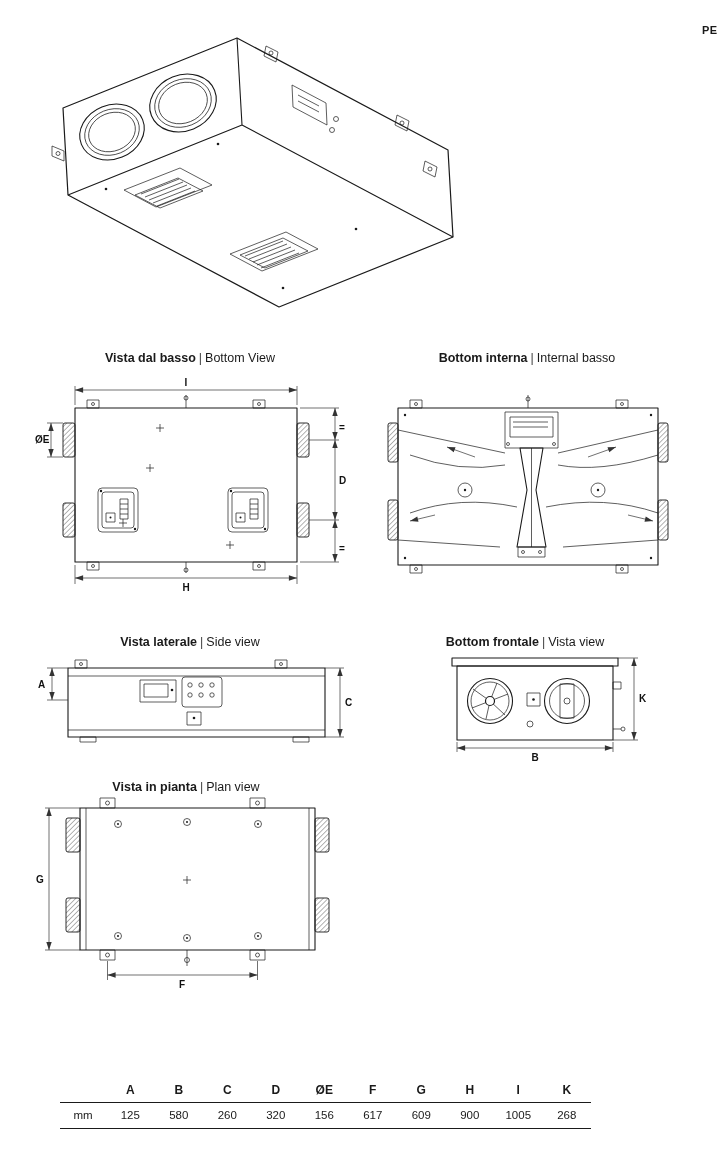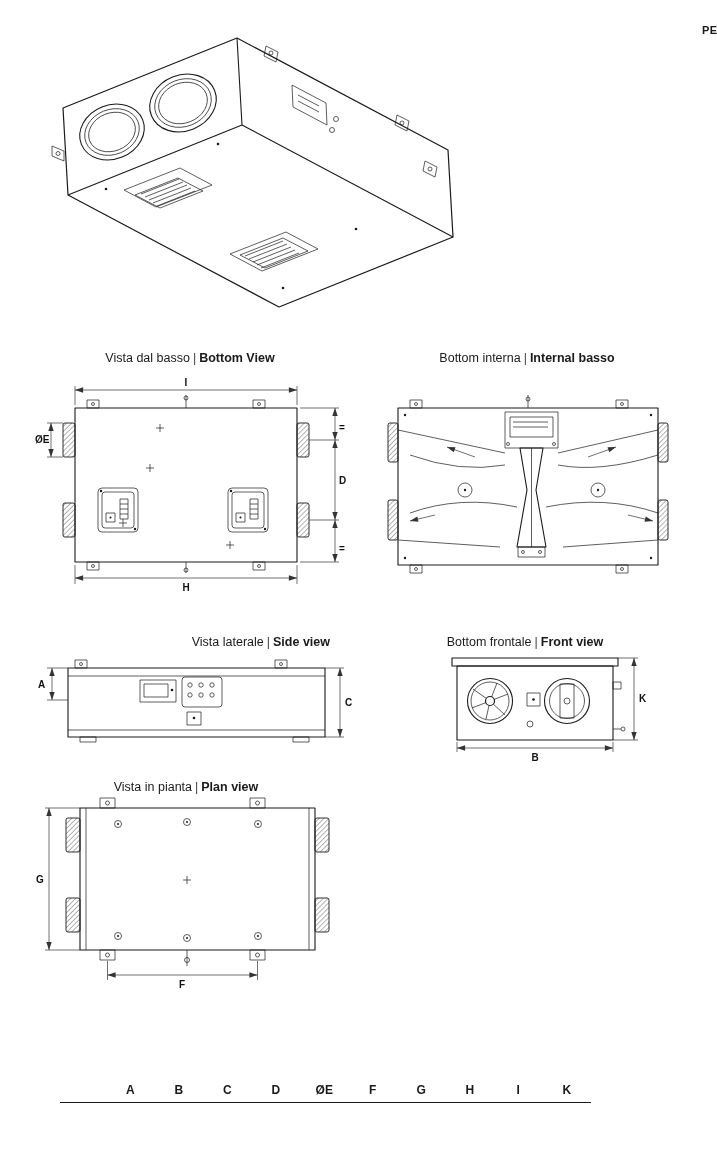--- a/index.html
+++ b/index.html
@@ -3,23 +3,23 @@
 <meta charset="utf-8">
 <style>
   * { margin:0; padding:0; box-sizing:border-box; }
   html,body { background:#fff; }
   body { font-family:"Liberation Sans", sans-serif; color:#1a1a1a; }
   .page { position:relative; width:717px; height:1155px; background:#fff; overflow:hidden;border-radius:22px; }
   .abs { position:absolute; }
   svg.abs { overflow:visible; }
   .corner-label { position:absolute; font-size:11px; font-weight:700; letter-spacing:.3px; }
   .view-title { position:absolute; text-align:center; font-size:12.5px; white-space:nowrap; }
-  .t-it { font-weight:400; }
+  .t-it { font-weight:700; }
   .t-sep { font-weight:400; color:#444; margin:0 3px; }
-  .t-en { font-weight:700; }
+  .t-en { font-weight:400; }
   
   .ln  { fill:none; stroke:#1a1a1a; stroke-width:1.1; stroke-linejoin:round; }
   .lnf { fill:#fff;  stroke:#1a1a1a; stroke-width:1.2; stroke-linejoin:round; }
   .ln2 { fill:none; stroke:#1a1a1a; stroke-width:.7; stroke-linejoin:round; }
   .dim { fill:none; stroke:#333; stroke-width:.7; }
   .dlabel { font:600 10px "Liberation Sans", sans-serif; fill:#111; }
   .spig { fill:url(#hatch); stroke:#1a1a1a; stroke-width:.9; }
   .scr { fill:#1a1a1a; stroke:none; }
   
   .table-wrap { position:absolute; left:60px; top:1080px; width:531px; }
@@ -97,25 +97,25 @@
       <circle class="scr" cx="178" cy="122" r="1.3"></circle>
     </g>
   </svg>
 
   <div class="view-title" style="left:60px; top:351px; width:260px;">
     <span class="t-it">Vista dal basso</span><span class="t-sep">|</span><span class="t-en">Bottom View</span>
   </div>
   <div class="view-title" style="left:397px; top:351px; width:260px;">
     <span class="t-it">Bottom interna</span><span class="t-sep">|</span><span class="t-en">Internal basso</span>
   </div>
-  <div class="view-title" style="left:70px; top:635px; width:260px;text-align:right;">
+  <div class="view-title" style="left:60px; top:635px; width:260px;">
     <span class="t-it">Vista laterale</span><span class="t-sep">|</span><span class="t-en">Side view</span>
   </div>
   <div class="view-title" style="left:395px; top:635px; width:260px;">
-    <span class="t-it">Bottom frontale</span><span class="t-sep">|</span><span class="t-en">Front view</span>
+    <span class="t-it">Bottom frontale</span><span class="t-sep">|</span><span class="t-en">Vista view</span>
   </div>
   <div class="view-title" style="left:56px; top:780px; width:260px;">
     <span class="t-it">Vista in pianta</span><span class="t-sep">|</span><span class="t-en">Plan view</span>
   </div>
 
   <svg class="abs" style="left:35px; top:375px;" width="320" height="225" viewBox="0 0 320 225">
     <g>
       <rect class="ln" x="40" y="33" width="222" height="154"></rect>
       <rect class="ln2" x="52" y="25" width="12" height="8"></rect>
         <circle class="ln2" cx="58" cy="29" r="1.5"></circle>
@@ -401,15 +401,28 @@
       <div class="cell">B</div>
       <div class="cell">C</div>
       <div class="cell">D</div>
       <div class="cell">ØE</div>
       <div class="cell">F</div>
       <div class="cell">G</div>
       <div class="cell">H</div>
       <div class="cell">I</div>
       <div class="cell">K</div>
     </div>
+    <div class="trow tvals">
+      <div class="cell">mm</div>
+      <div class="cell">125</div>
+      <div class="cell">580</div>
+      <div class="cell">260</div>
+      <div class="cell">320</div>
+      <div class="cell">156</div>
+      <div class="cell">617</div>
+      <div class="cell">609</div>
+      <div class="cell">900</div>
+      <div class="cell">1005</div>
+      <div class="cell">268</div>
+    </div>
   </div>
 
 </div>
 
 </body></html>

